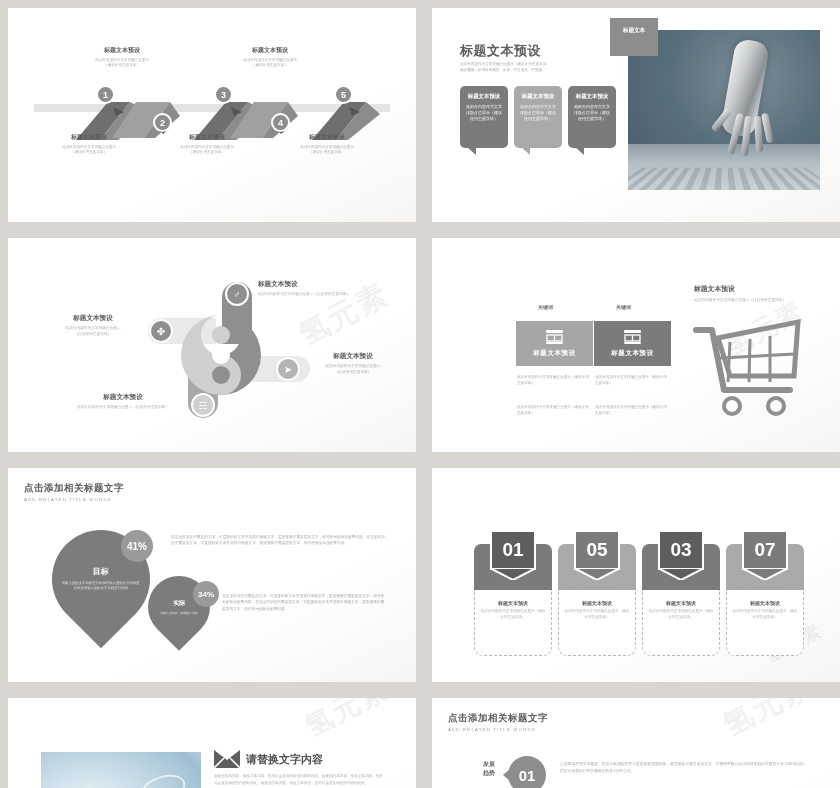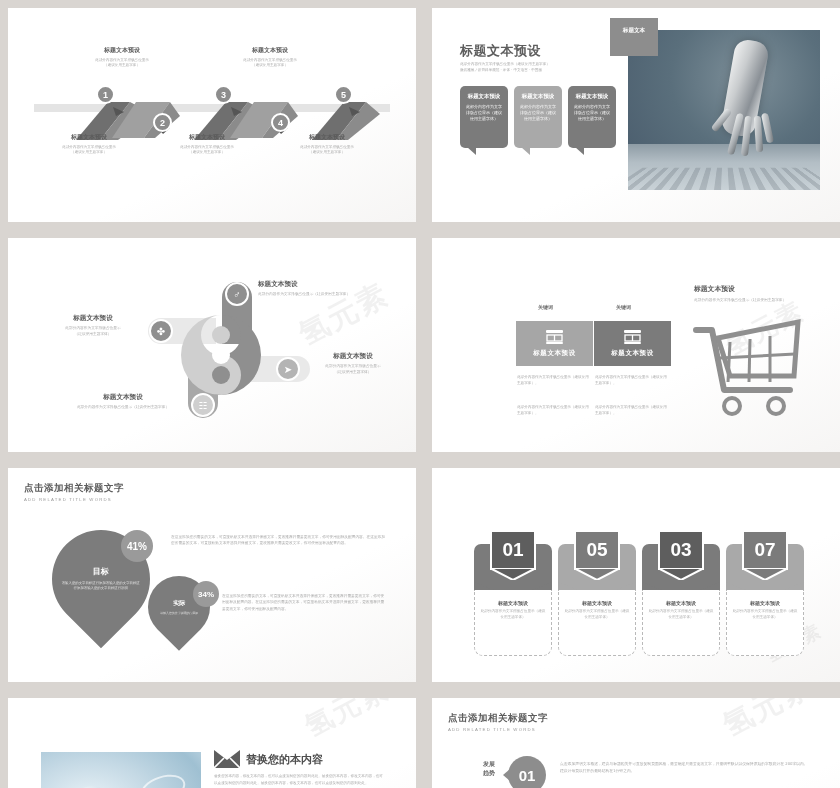--- a/index.html
+++ b/index.html
@@ -459,21 +459,21 @@
       <div style="position:absolute;left:62%;top:20%;width:46px;height:26px;border:2px solid rgba(255,255,255,.65);border-radius:50%;transform:rotate(-18deg);"></div>
     </div>
     <div class="s7-h">
       <div style="display:flex;align-items:center;gap:6px;">
         <svg width="26" height="18">
           <rect x="0" y="0" width="26" height="18" fill="#5e5e5e"></rect>
           <polygon points="0,0 26,0 13,10" fill="#fff"></polygon>
           <polygon points="0,18 9,8 0,2" fill="#fff" opacity=".0"></polygon>
           <path d="M0 18 L10 8 M26 18 L16 8" stroke="#fff" stroke-width="1.6" fill="none"></path>
         </svg>
-        <div class="t cn">替换您的本内容</div>
+        <div class="t cn">请替换文字内容</div>
       </div>
       <div class="d cn">替换您的本内容，修改文本内容，也可以直接复制您的内容到此处。替换您的本内容，修改文本内容，也可以直接复制您的内容到此处。替换您的本内容，修改文本内容，也可以直接复制您的内容到此处。</div>
     </div>
   </div>
 
   <div class="slide">
     <div class="wm cn" style="right:6%;top:-6%;font-size:30px;">氢元素</div>
     <div style="position:absolute;left:16px;top:14px;">
       <div class="hd-cn cn">点击添加相关标题文字</div>
       <div class="hd-en">ADD RELATED TITLE WORDS</div>

